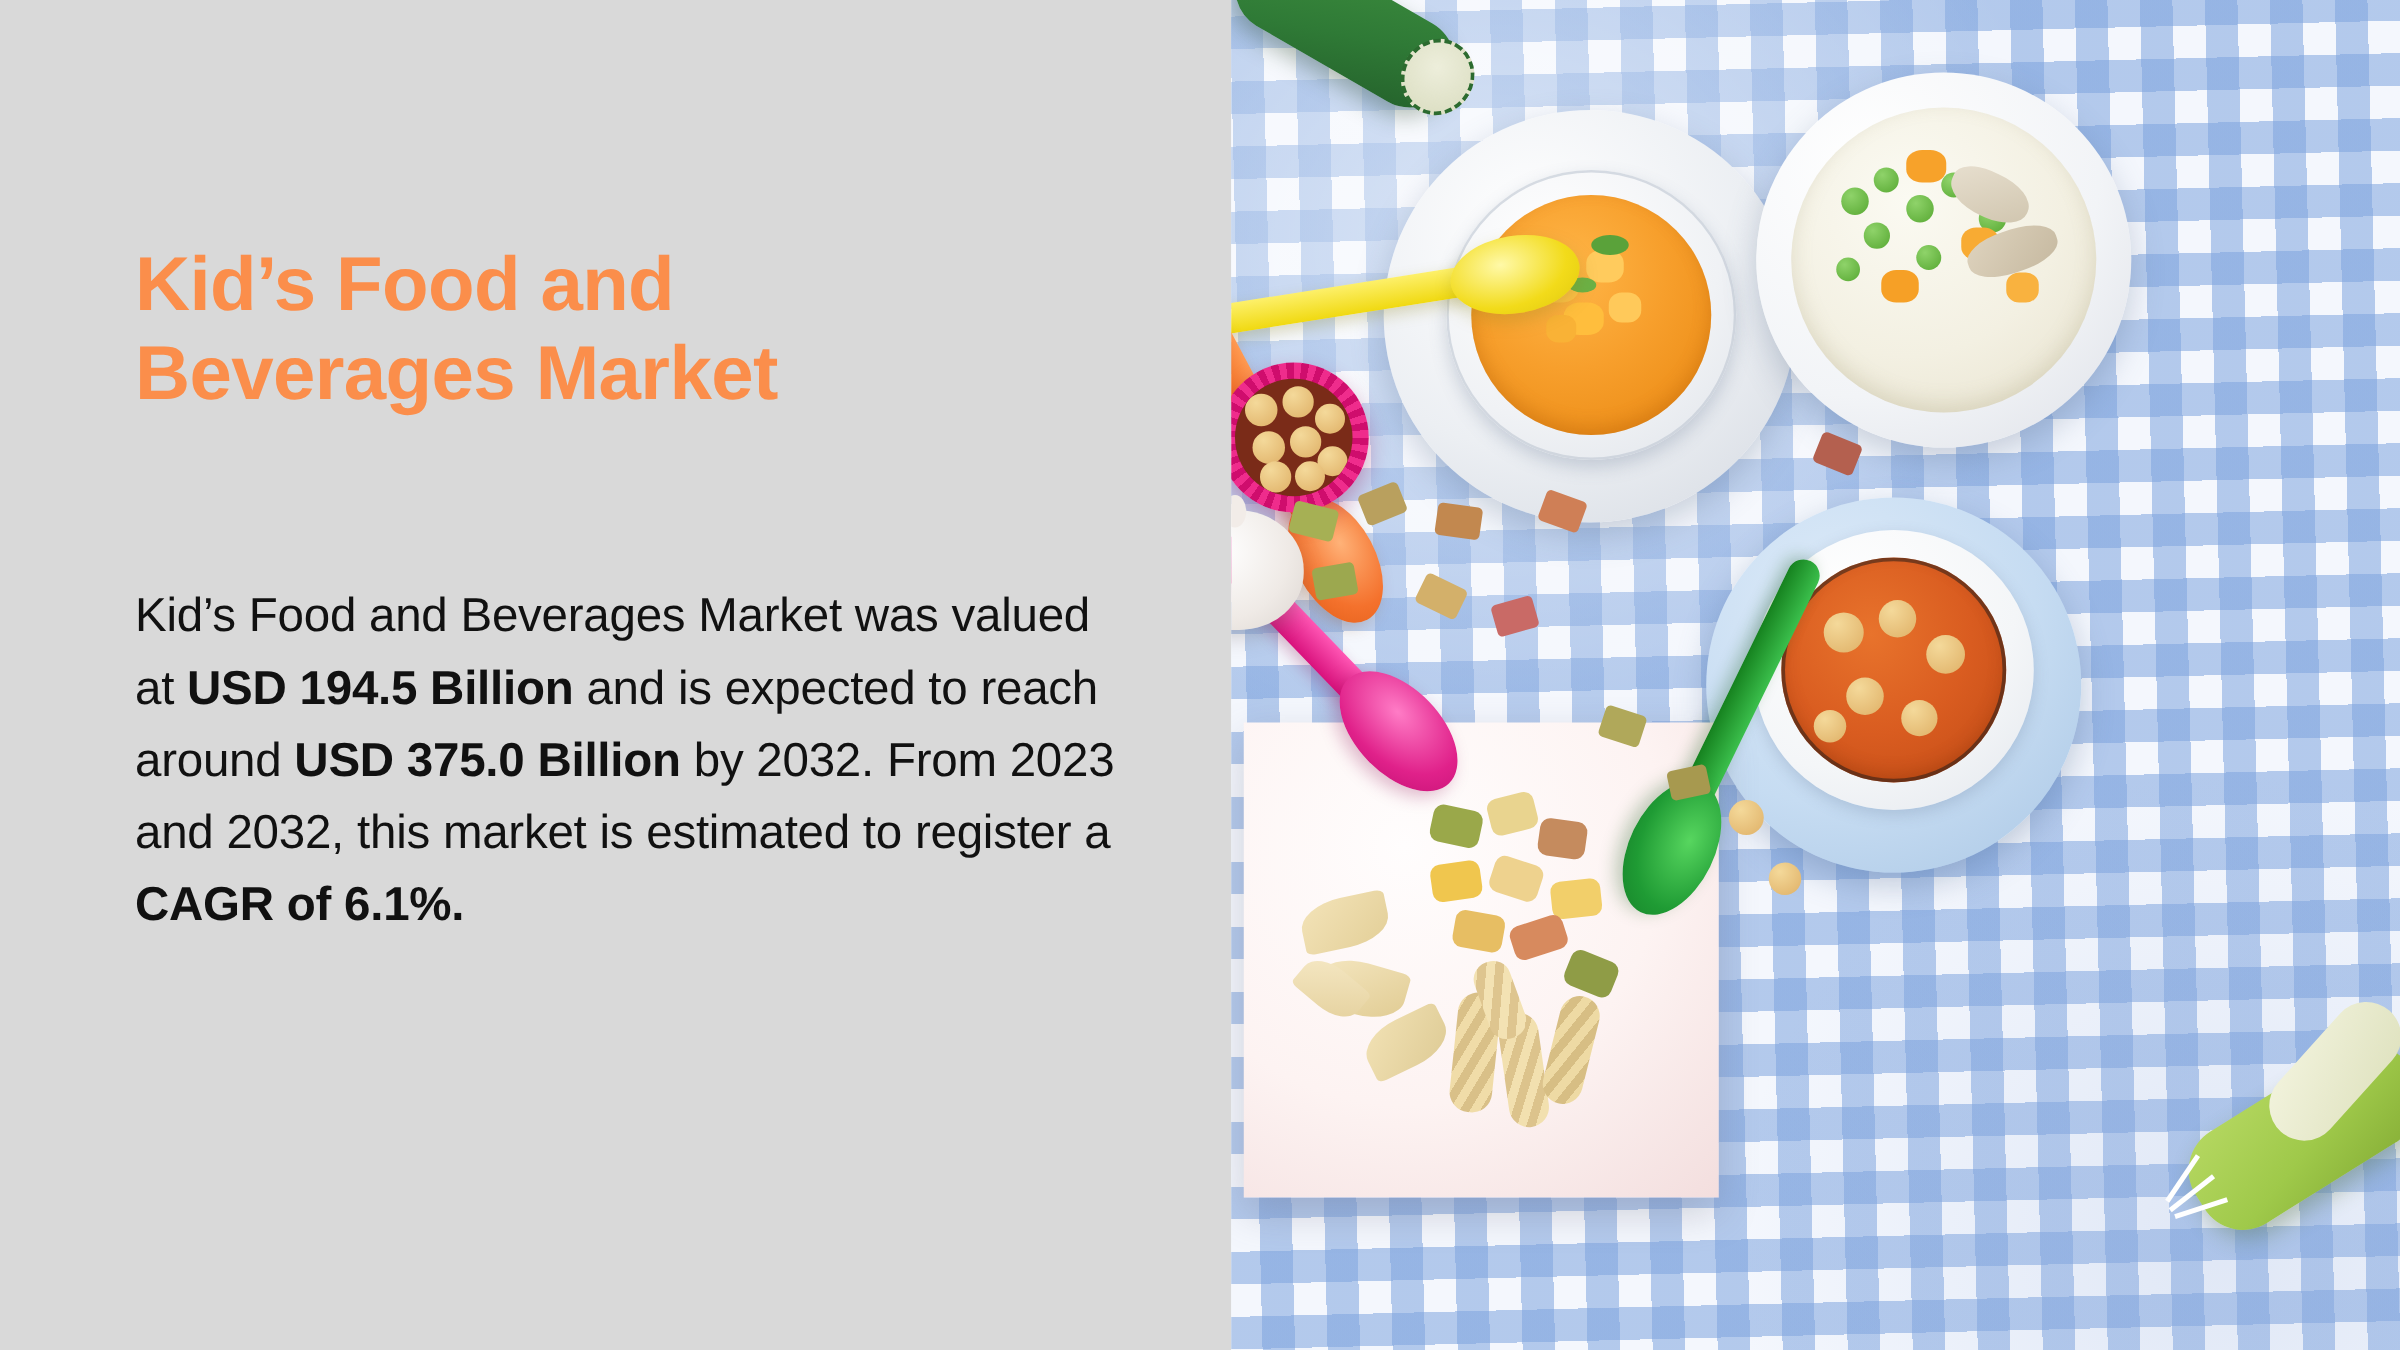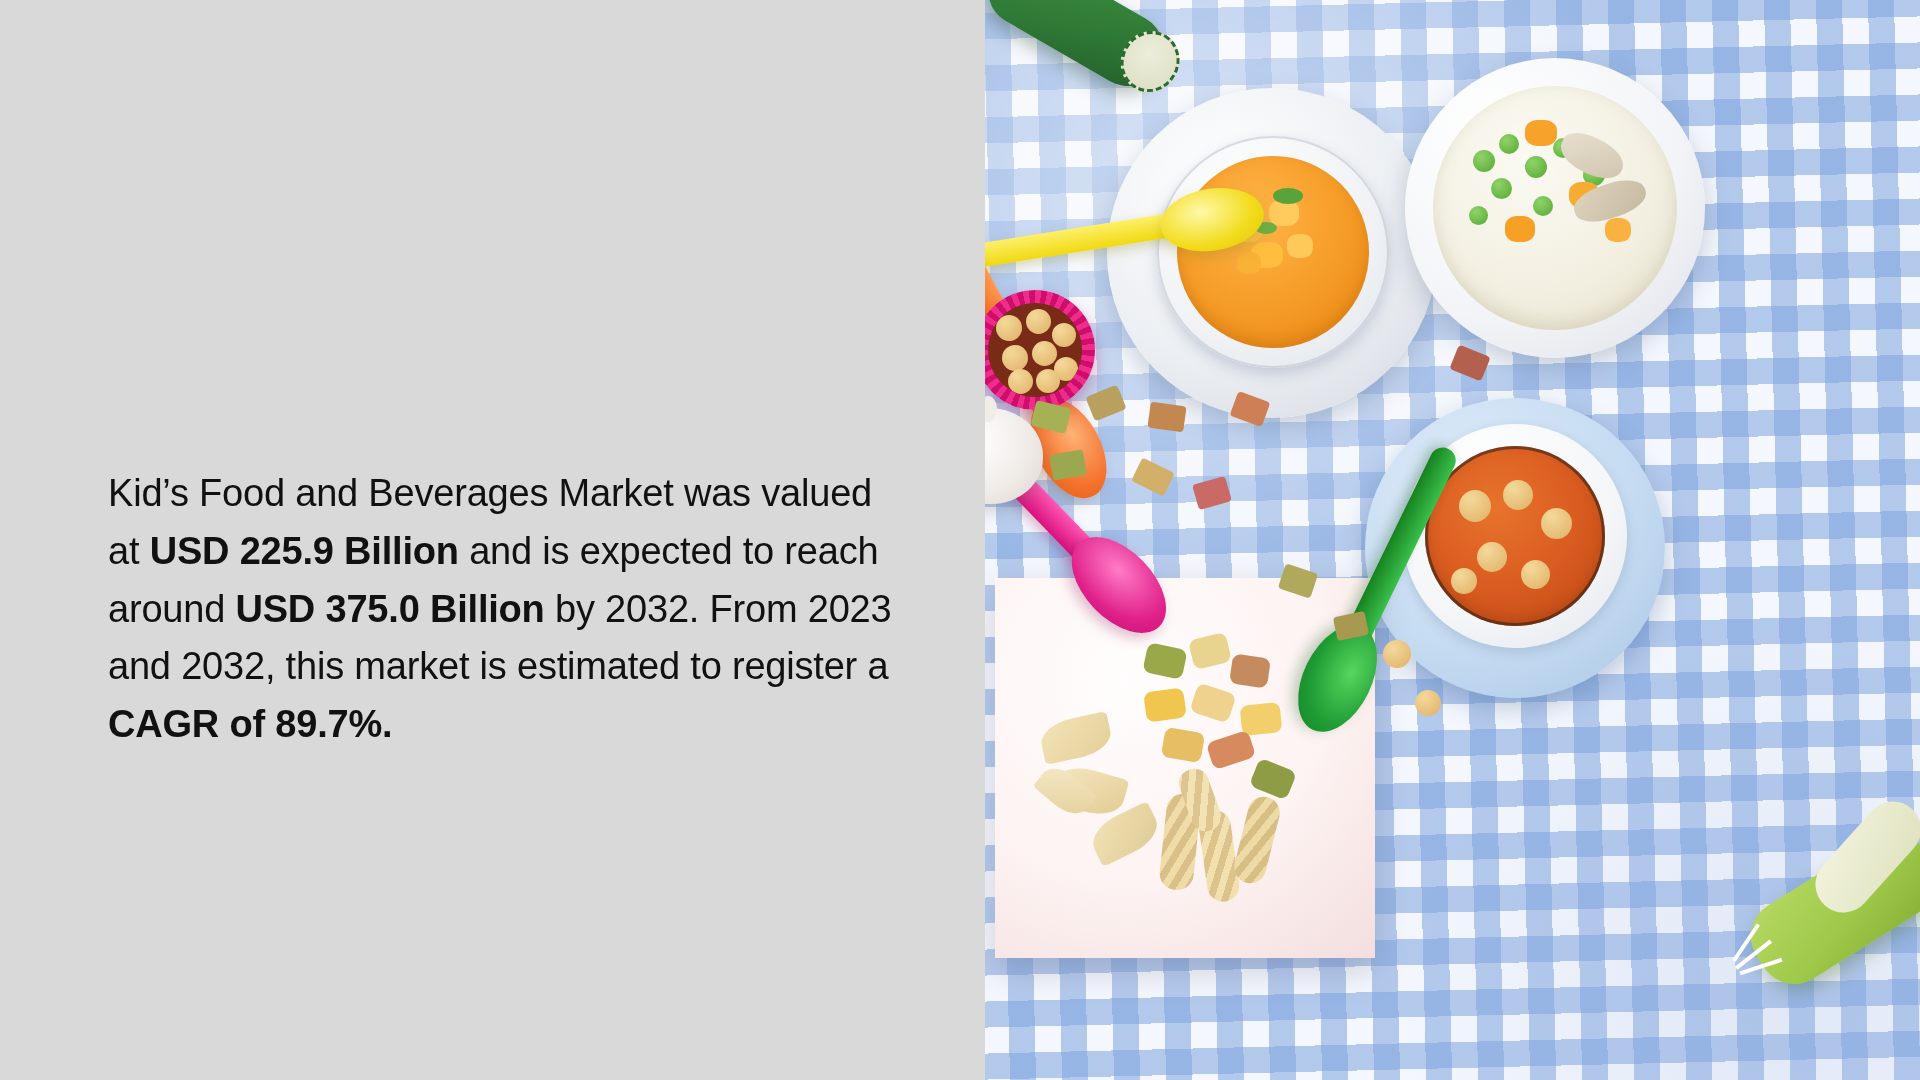--- a/index.html
+++ b/index.html
@@ -123,22 +123,26 @@
            background:radial-gradient(circle at 34% 28%,#f4d99a,#dfb066); }
   .pasta-sh { position:absolute; border-radius:4px; }
 </style>
 </head>
 <body>
 
 <div id="page">
 
   <div class="text-panel">
 
-
-    <p class="body-copy"><span>Kid’s Food and Beverages Market was valued at </span><b>USD 225.9 Billion</b><span> and is expected to reach around </span><b>USD 375.0 Billion</b><span> by 2032. From 2023 and 2032, this market is estimated to register a </span><b>CAGR of 89.7%.</b></p>
+    <div class="headline">
+      <span>Kid’s Food and</span><br>
+      <span>Beverages Market</span>
+    </div>
+
+    <p class="body-copy"><span>Kid’s Food and Beverages Market was valued at </span><b>USD 194.5 Billion</b><span> and is expected to reach around </span><b>USD 375.0 Billion</b><span> by 2032. From 2023 and 2032, this market is estimated to register a </span><b>CAGR of 6.1%.</b></p>
   </div>
 
   <div class="photo">
     <div class="cloth"></div>
     <div class="cloth-sheen"></div>
 
     <div class="obj" style="left:-10px; top:-30px; width:210px; height:130px; transform:rotate(30deg);">
       <div style="position:absolute;left:0;top:18px;width:190px;height:72px;border-radius:40px 44px 44px 40px;
                   background:linear-gradient(160deg,#3e8f3f 0%,#2f7a36 55%,#24612b 100%);
                   box-shadow:0 8px 18px rgba(40,70,40,0.35);"></div>

